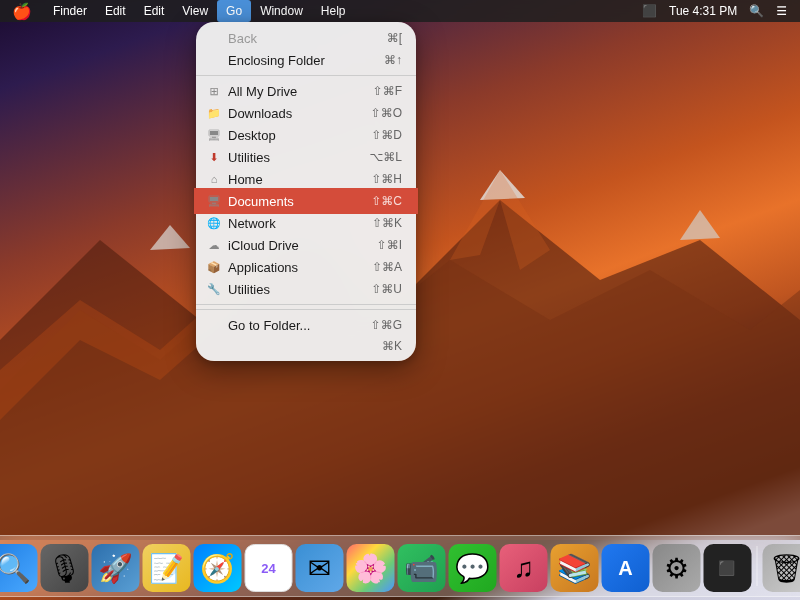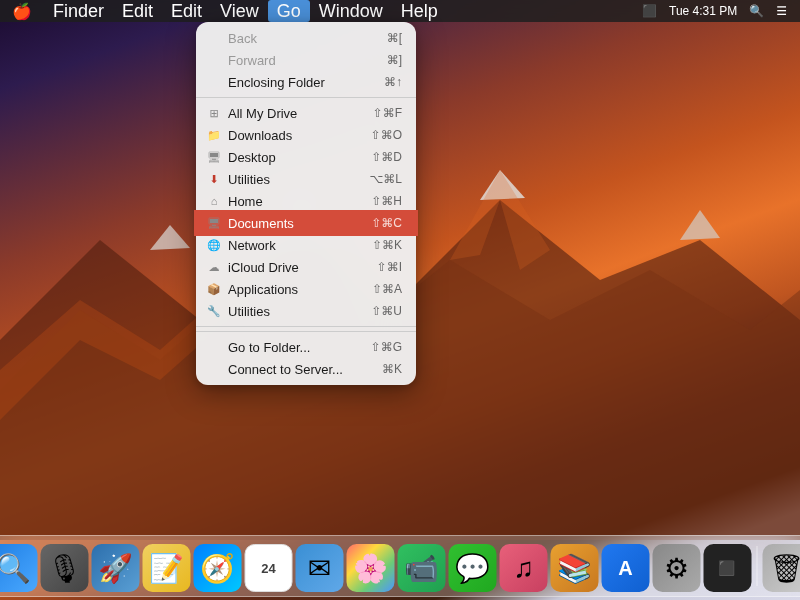--- a/index.html
+++ b/index.html
@@ -56,21 +56,21 @@
       z-index: 100;
       backdrop-filter: blur(10px);
     }
     .menubar-left {
       display: flex;
       align-items: center;
       gap: 0;
     }
     .menubar-item {
       color: white;
-      font-size: 18px;
+      font-size: 12px;
       padding: 4px 9px;
       height: 22px;
       display: flex;
       align-items: center;
       cursor: pointer;
       white-space: nowrap;
     }
     .menubar-item.apple {
       font-size: 16px;
       padding: 0 12px;
@@ -92,21 +92,21 @@
       display: flex;
       align-items: center;
     }
 
     
     .dropdown-menu {
       position: absolute;
       top: 22px;
       left: 196px;
       background: rgba(240, 240, 240, 0.97);
-      border-radius: 12px;
+      border-radius: 18px;
       box-shadow: 0 8px 30px rgba(0,0,0,0.4), 0 2px 8px rgba(0,0,0,0.2);
       min-width: 220px;
       z-index: 200;
       padding: 5px 0;
       backdrop-filter: blur(20px);
     }
     .menu-item {
       display: flex;
       align-items: center;
       justify-content: space-between;
@@ -265,27 +265,20 @@
   <div class="dropdown-menu">
 
     <div class="menu-item disabled">
       <div class="item-left">
         <span class="item-icon"></span>
         <span class="item-label">Back</span>
       </div>
       <span class="shortcut">⌘[</span>
     </div>
 
-    <div class="menu-item disabled">
-      <div class="item-left">
-        <span class="item-icon"></span>
-        <span class="item-label">Forward</span>
-      </div>
-      <span class="shortcut">⌘]</span>
-    </div>
 
     <div class="menu-item">
       <div class="item-left">
         <span class="item-icon"></span>
         <span class="item-label">Enclosing Folder</span>
       </div>
       <span class="shortcut">⌘↑</span>
     </div>
 
     <div class="menu-separator"></div>
@@ -377,35 +370,31 @@
 
     <div class="menu-item">
       <div class="item-left">
         <span class="item-icon"></span>
         <span class="item-label">Go to Folder...</span>
       </div>
       <span class="shortcut">⇧⌘G</span>
     </div>
 
     <div class="menu-item">
-      <div class="item-left">
-        <span class="item-icon"></span>
-        <span class="item-label">Connect to Server...</span>
-      </div>
       <span class="shortcut">⌘K</span>
     </div>
   </div>
 
   <div class="dock">
     <div class="dock-item dock-finder">🔍</div>
     <div class="dock-item dock-siri" style="background:linear-gradient(135deg,#666,#444);">🎙</div>
     <div class="dock-item dock-launchpad">🚀</div>
     <div class="dock-item dock-stickies">📝</div>
     <div class="dock-item dock-safari">🧭</div>
-    <div class="dock-item dock-calendar" style="background:white;color:#404040;font-size:13px;font-weight:bold;border:1px solid #ddd;">24</div>
+    <div class="dock-item dock-calendar" style="background:white;color:#8b5cf6;font-size:13px;font-weight:bold;border:1px solid #ddd;">24</div>
     <div class="dock-item dock-mail">✉</div>
     <div class="dock-item" style="background:linear-gradient(135deg,#ff6b6b,#ffd93d,#6bcb77,#4d96ff);">🌸</div>
     <div class="dock-item dock-facetime">📹</div>
     <div class="dock-item dock-messages">💬</div>
     <div class="dock-item dock-itunes">♫</div>
     <div class="dock-item dock-books">📚</div>
     <div class="dock-item dock-appstore" style="background:linear-gradient(135deg,#2078f0,#1060d0);color:white;font-weight:bold;font-size:20px;">A</div>
     <div class="dock-item dock-prefs">⚙</div>
     <div class="dock-item dock-terminal" style="background:#222;color:#aaa;font-size:14px;">⬛</div>
     <div class="dock-separator"></div>

